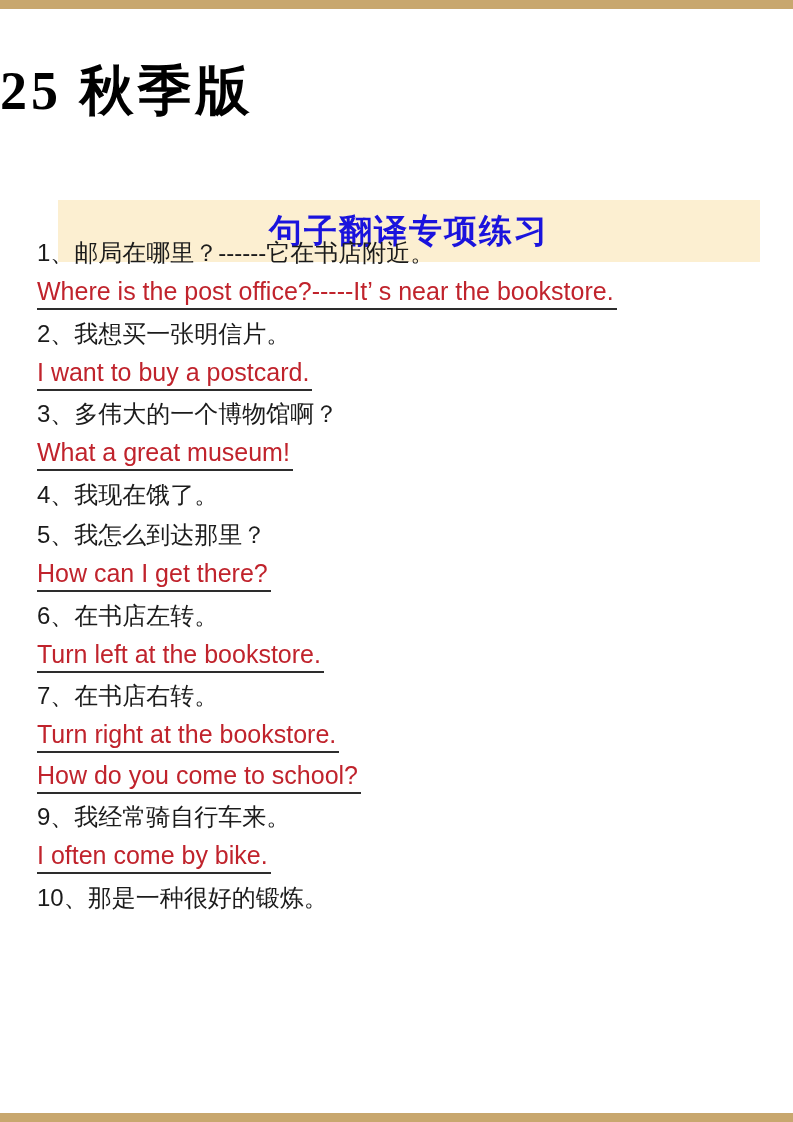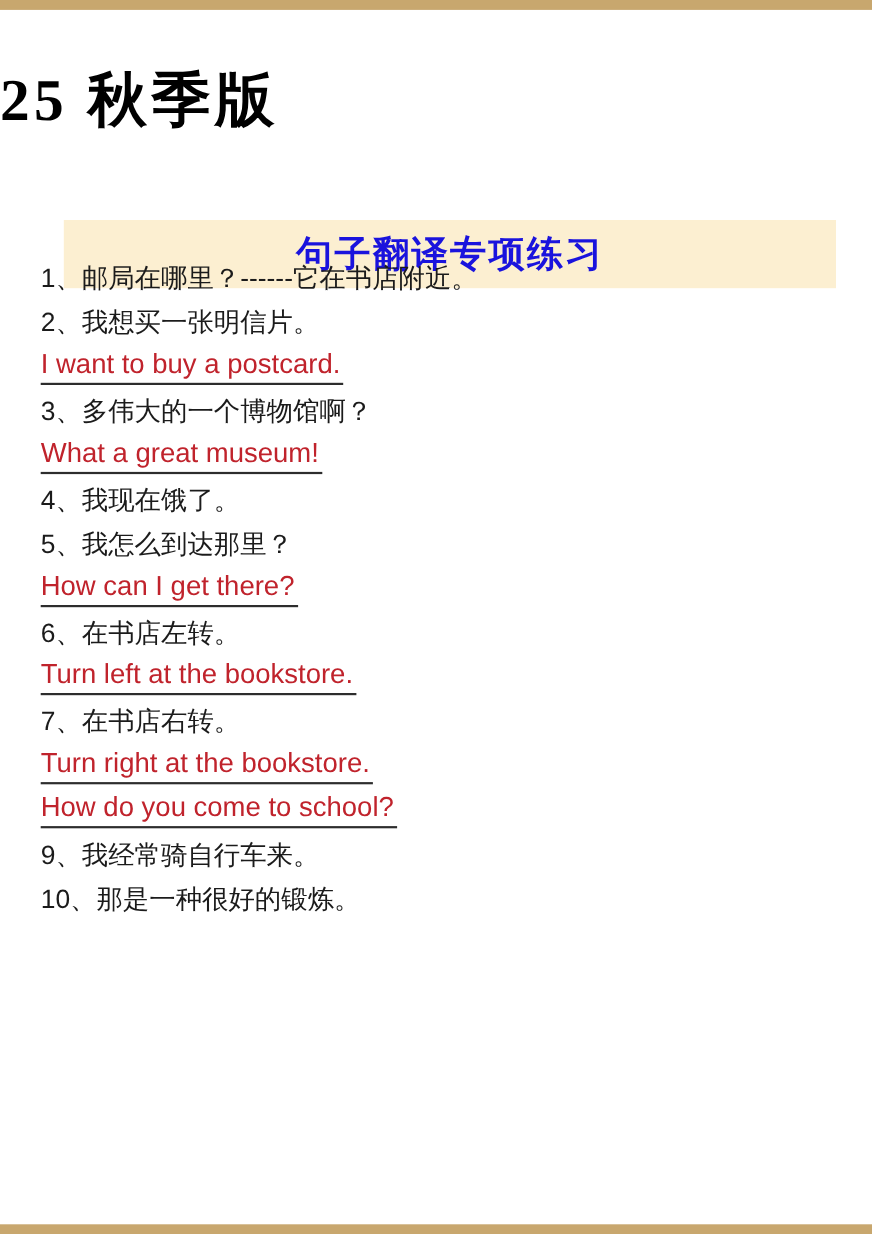--- a/index.html
+++ b/index.html
@@ -63,20 +63,23 @@
 <div class="header">
   <div class="title-line1">25 秋季版</div>
 </div>
 
 <div class="banner">
   <span class="banner-text">句子翻译专项练习</span>
 </div>
 
 <div class="content">
     <div class="row cn">1、邮局在哪里？------它在书店附近。</div>
+    <div class="row en">
+      <span class="u">Where is the post office?-----It’ s near the bookstore.</span>
+    </div>
     <div class="row cn">2、我想买一张明信片。</div>
     <div class="row en">
       <span class="u">I want to buy a postcard.</span>
     </div>
     <div class="row cn">3、多伟大的一个博物馆啊？</div>
     <div class="row en">
       <span class="u">What a great museum!</span>
     </div>
     <div class="row cn">4、我现在饿了。</div>
     <div class="row cn">5、我怎么到达那里？</div>
@@ -88,16 +91,19 @@
       <span class="u">Turn left at the bookstore.</span>
     </div>
     <div class="row cn">7、在书店右转。</div>
     <div class="row en">
       <span class="u">Turn right at the bookstore.</span>
     </div>
     <div class="row en">
       <span class="u">How do you come to school?</span>
     </div>
     <div class="row cn">9、我经常骑自行车来。</div>
+    <div class="row en">
+      <span class="u">I often come by bike.</span>
+    </div>
     <div class="row cn">10、那是一种很好的锻炼。</div>
   </div>
 
 <div class="edge-bar" id="bar-bottom"></div>
 
 </body></html>

